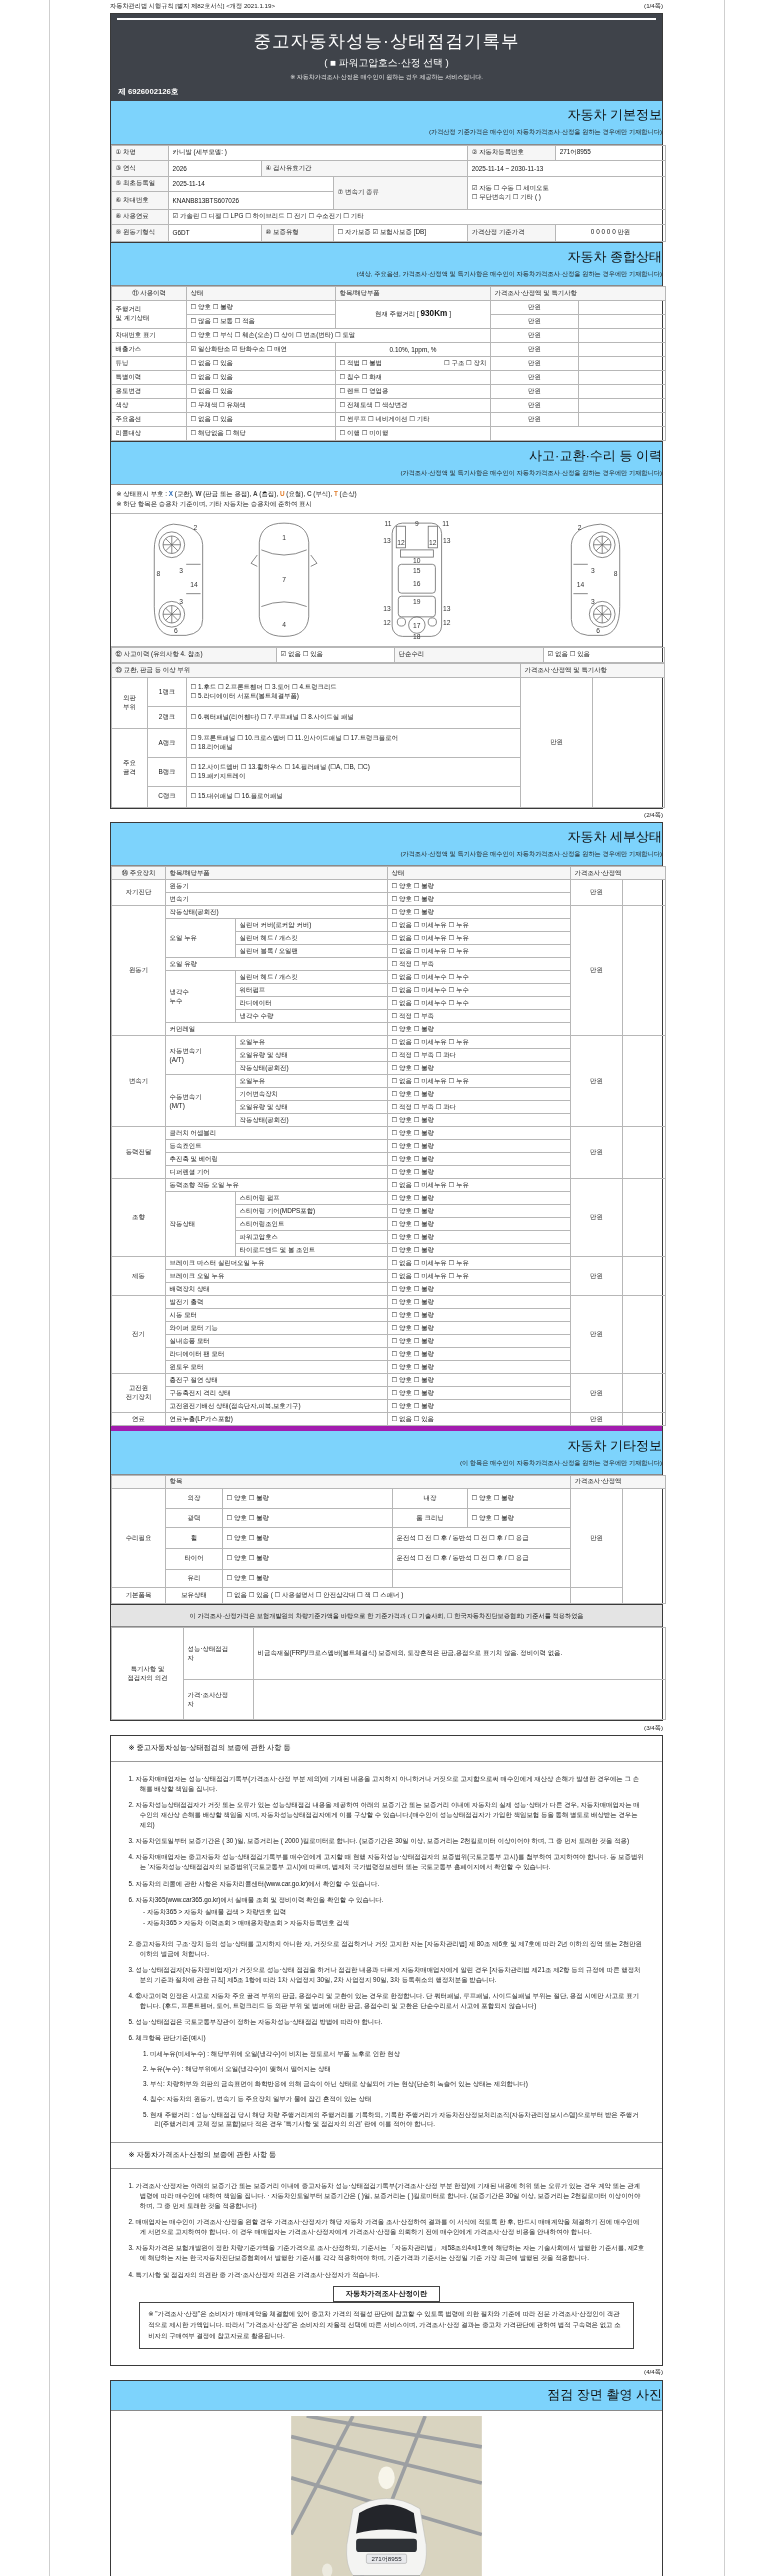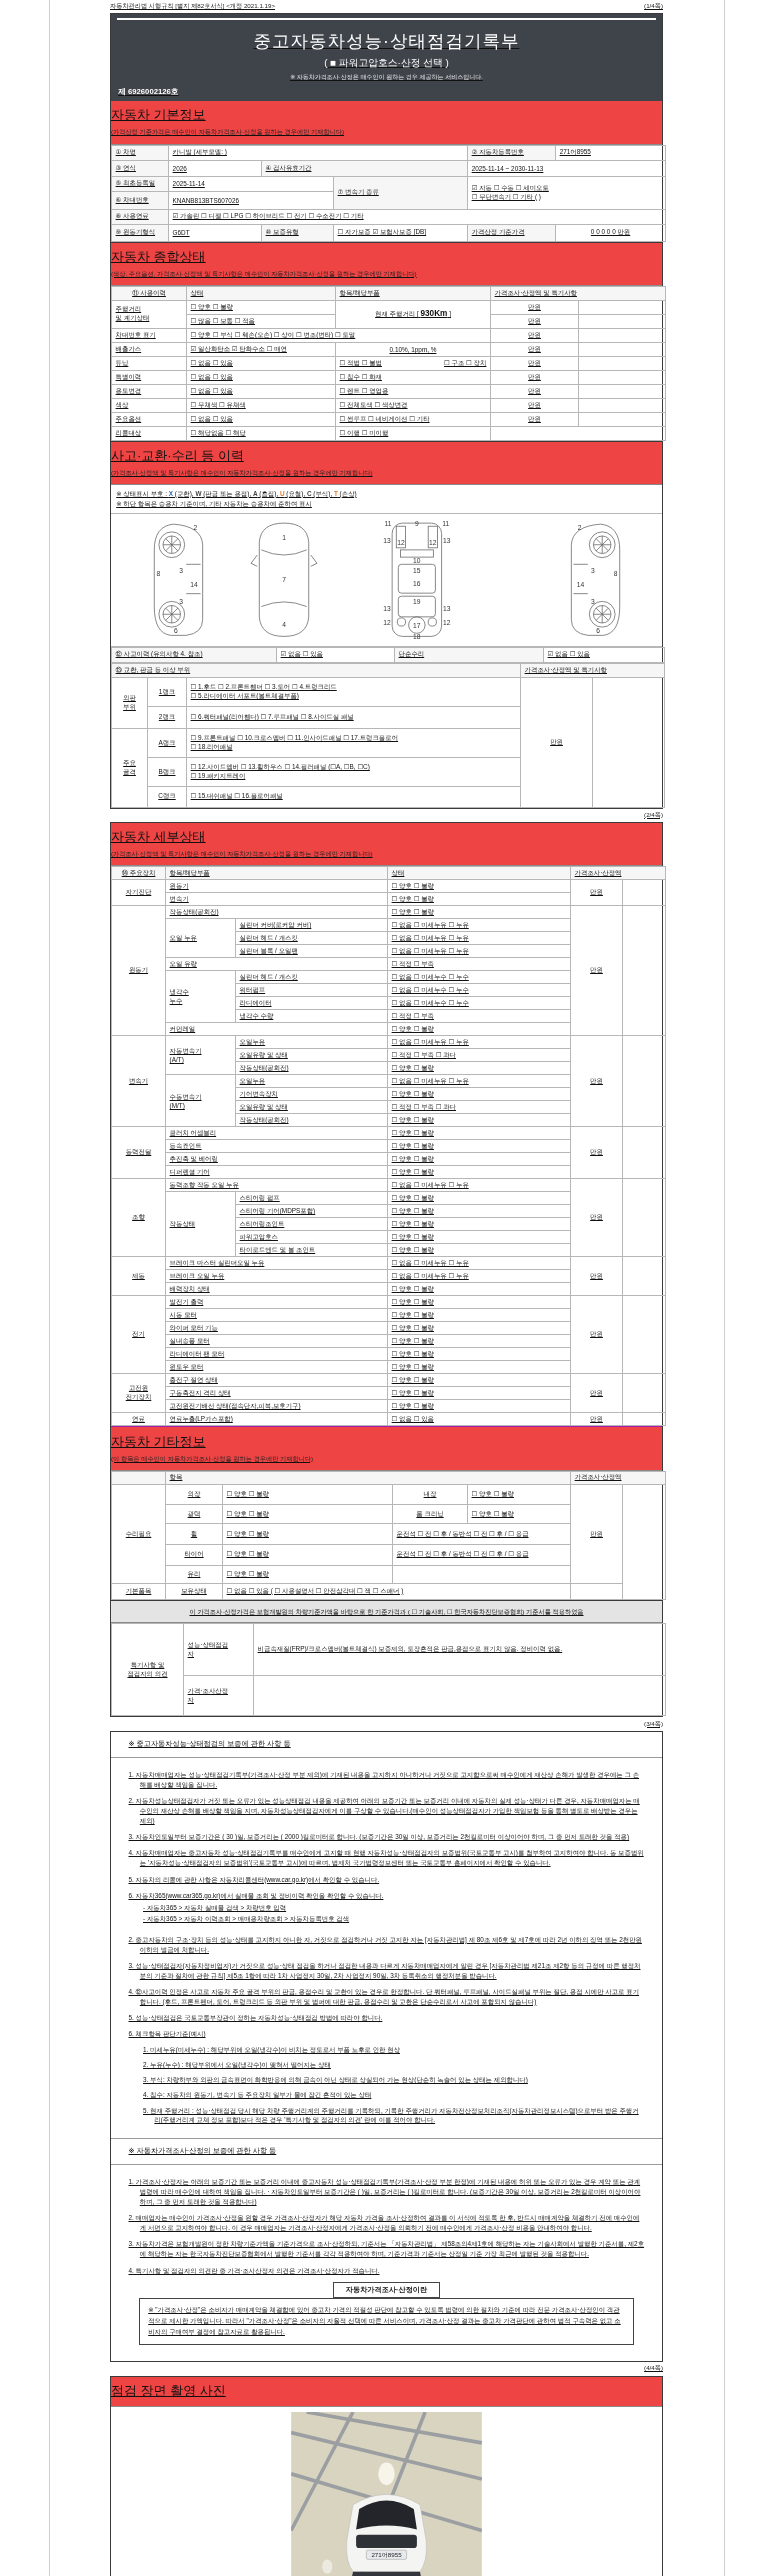--- a/index.html
+++ b/index.html
@@ -1,28 +1,28 @@
 <!DOCTYPE html>
 <html style="font-size:8.2px"><head>
 <meta charset="utf-8">
 <style>
   html,body{margin:0;padding:0;}
   body{width:773px;height:2576px;background:#fff;font-family:"Liberation Sans","DejaVu Sans",sans-serif;color:#111;overflow:hidden;}
-  .page{width:676px;margin:0 auto;height:2576px;border-left:0.5px solid #cfcfcf;border-right:0.5px solid #cfcfcf;box-sizing:border-box;padding-top:1px;text-decoration:underline;}
+  .page{width:676px;margin:0 auto;height:2576px;border-left:0.5px solid #cfcfcf;border-right:0.5px solid #cfcfcf;box-sizing:border-box;padding-top:1px;}
   .inner{width:553px;margin:0 auto;}
   .topnote{display:flex;justify-content:space-between;font-size:6.2px;color:#222;padding:1px 0 1.5px 0;}
   .pmark{text-align:right;font-size:6.2px;color:#222;padding:2.1px 1px;}
   .block{border:1px solid #3a3a3a;box-sizing:border-box;background:#fff;}
   .dark{background:#3f434a;color:#fff;text-align:center;padding:2.1px 0 3.1px 0;}
   .dark .wline{height:2.6px;background:#fff;margin:2.1px 6.2px 5.2px 6.2px;}
   .dark .t{font-size:17.5px;letter-spacing:1px;padding-top:3.1px;}
   .dark .s{font-size:9.8px;margin-top:4.1px;}
   .dark .n{font-size:6px;margin-top:3.1px;color:#eee;}
   .dark .doc{font-size:7.7px;font-weight:bold;text-align:left;padding:5.2px 0 1px 7.2px;}
-  .band{background:#ef4444;text-align:left;border-bottom:0.5px solid #8a8a8a;padding:5.2px 0 6.2px 0;}
+  .band{background:#7dd3fc;text-align:right;border-bottom:0.5px solid #8a8a8a;padding:5.2px 0 6.2px 0;}
   .band .t{font-size:13px;}
   .band .s{font-size:6.2px;margin-top:4.1px;color:#222;}
   table.frm{width:100%;border-collapse:collapse;table-layout:fixed;}
   table.frm td{border:0.5px solid #b7b7b7;font-size:6.4px;padding:1.5px 3.6px;vertical-align:middle;box-sizing:border-box;}
   td.lab{background:#f6f6f6;}
   td.ctr{text-align:center;}
   td.price{text-align:center;color:#222;}
   .pre{white-space:pre-line;}
   .big{font-size:8.2px;font-weight:bold;}
   .flexcell{display:flex;justify-content:space-between;align-items:center;}
@@ -586,21 +586,21 @@
       <tr>
         <td class="ctr">연료</td>
         <td colspan="2">연료누출(LP가스포함)</td>
         <td>☐ 없음  ☐ 있음</td>
         <td class="price">만원</td>
         <td></td>
       </tr>
     </tbody>
       </table>
 
-    <div class="band" style="border-top:1px solid #a21caf">
+    <div class="band" style="border-top:5px solid #a21caf">
       <div class="t">자동차 기타정보</div>
       <div class="s">(이 항목은 매수인이 자동차가격조사·산정을 원하는 경우에만 기재합니다)</div>
     </div>
 
     <table class="frm">
       <colgroup>
           <col style="width:54px">
           <col style="width:57px">
           <col style="width:170px">
           <col style="width:75px">

